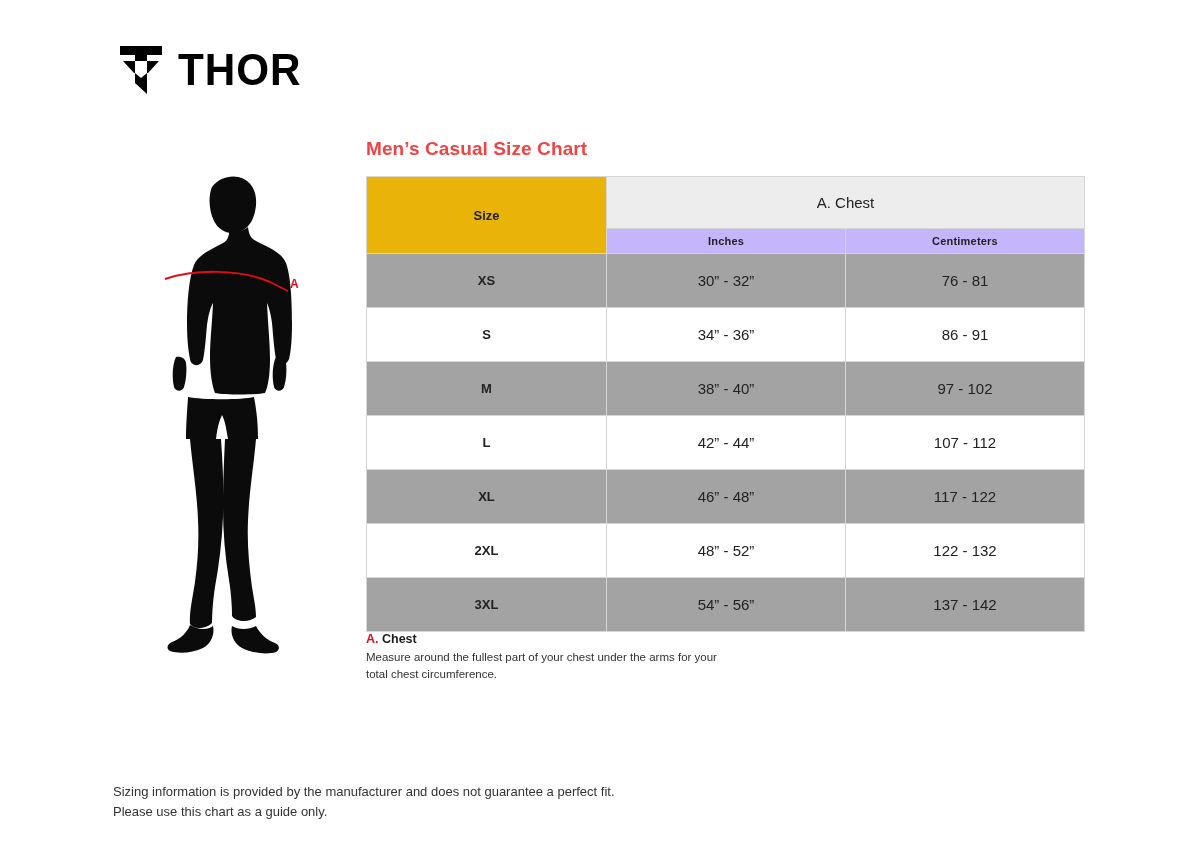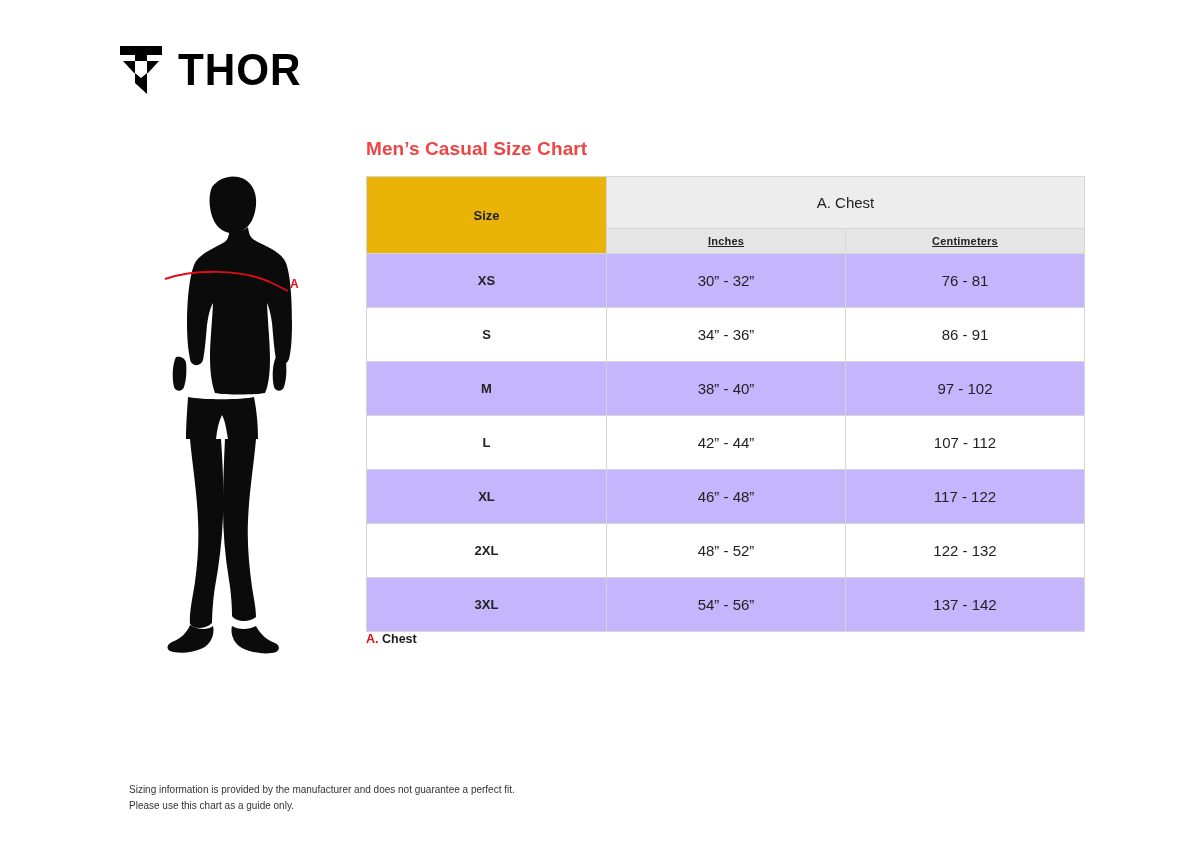--- a/index.html
+++ b/index.html
@@ -96,33 +96,32 @@
   .head-group {
     height: 46px;
     font-size: 15px;
     font-weight: normal;
     background: #ededed;
   }
   .head-unit {
     height: 20px;
     font-size: 11px;
     font-weight: bold;
-    background: #e5e5e5;
+    background: #c4b5fd;
     color: #fff;
     border: 1px solid #000;
     letter-spacing: .2px;
-    text-decoration: underline;
   }
   tbody td {
     height: 51px;
     font-size: 15px;
     vertical-align: middle;
   }
   tbody td.size-cell { font-weight: bold; font-size: 13px; }
-  tbody tr.shade td { background: #c4b5fd; }
+  tbody tr.shade td { background: #a3a3a3; }
   tbody tr.plain td { background: #ffffff; }
 
   
   h2.measure-title {
     font-size: 18px;
     font-weight: bold;
     margin: 26px 0 12px 0;
     color: #111;
   }
   .measure-item-head {
@@ -140,23 +139,23 @@
     margin-top: 28px;
     font-size: 11.5px;
     font-weight: bold;
     color: #111;
   }
   .note .note-label { color: #e00d18; margin-right: 12px; }
 
   
   .footer {
     position: absolute;
-    left: 129px;
+    left: 113px;
     top: 782px;
-    font-size: 10px;
+    font-size: 13px;
     line-height: 1.55;
     color: #333;
   }
 </style>
 </head>
 <body>
 
 <div class="brand">
   <svg class="brand-mark" viewBox="0 0 46 52" aria-hidden="true">
     <path d="M2 2 L44 2 L44 11 L29 11 L29 17 L41 17 L30 29 L29 29 L29 50 L17 39 L17 29 L16 29 L5 17 L17 17 L17 11 L2 11 Z" fill="#000"></path>
@@ -255,20 +254,22 @@
     </tbody>
   </table>
 
 
   <div>
     <div class="measure-item-head">
       <span class="letter">A.</span>
       <span>Chest</span>
     </div>
     <div class="measure-body">
+      <div>Measure around the fullest part of your chest under the arms for your</div>
+      <div>total chest circumference.</div>
     </div>
   </div>
 
 </div>
 
 <div class="footer">
   <div>Sizing information is provided by the manufacturer and does not guarantee a perfect fit.</div>
   <div>Please use this chart as a guide only.</div>
 </div>
 

